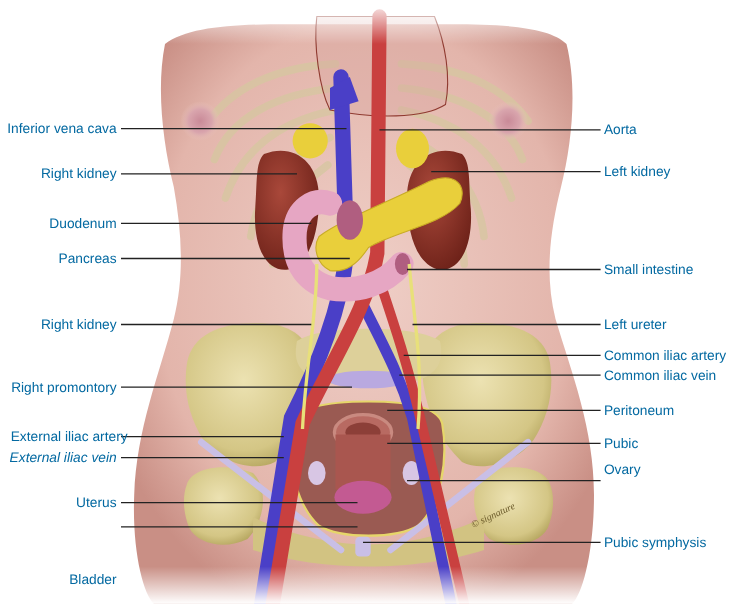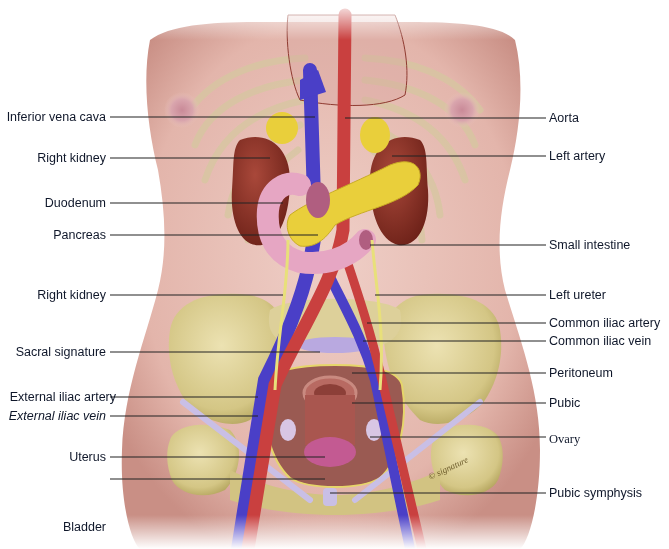--- a/index.html
+++ b/index.html
@@ -1,19 +1,19 @@
 <!DOCTYPE html>
 <html><head>
 <meta charset="utf-8">
 <style>
   html, body { margin: 0; padding: 0; background: #ffffff; }
   body { width: 669px; height: 549px; position: relative; overflow: hidden;
          font-family: "Liberation Sans", sans-serif; }
   #figure { position: absolute; left: 0; top: 0; width: 669px; height: 549px; }
-  .label { position: absolute; font-size: 12.5px; color: #0f172a; white-space: nowrap;
+  .label { position: absolute; font-size: 12.5px; color: #0369a1; white-space: nowrap;
            line-height: 14px; }
   .label.left { text-align: right; }
   .label.right { text-align: left; }
 </style>
 </head>
 <body>
 
 <svg id="figure" viewBox="0 0 669 549" xmlns="http://www.w3.org/2000/svg">
   <defs>
     <linearGradient id="fadeTop" x1="0" y1="0" x2="0" y2="1">
@@ -158,30 +158,30 @@
       <line x1="330" x2="546" y1="493" y2="493"></line>
     </g>
 </svg>
 
 <div id="labels-left">
     <div class="label left" style="right: 563px; top: 110px;">Inferior vena cava</div>
     <div class="label left" style="right: 563px; top: 151px;">Right kidney</div>
     <div class="label left" style="right: 563px; top: 196px;">Duodenum</div>
     <div class="label left" style="right: 563px; top: 228px;">Pancreas</div>
     <div class="label left" style="right: 563px; top: 288px;">Right kidney</div>
-    <div class="label left" style="right: 563px; top: 345px;">Sacral signature</div>
+    <div class="label left" style="right: 563px; top: 345px;">Right promontory</div>
     <div class="label left" style="right: 553px; top: 390px; padding-left: 11px;">External iliac artery</div>
     <div class="label left" style="right: 563px; top: 409px; font-style: italic;">External iliac vein</div>
     <div class="label left" style="right: 563px; top: 450px;">Uterus</div>
     <div class="label left" style="right: 563px; top: 472px; margin-top: 48px;">Bladder</div>
   </div>
 <div id="labels-right">
     <div class="label right" style="left: 549px; top: 111px;">Aorta</div>
-    <div class="label right" style="left: 549px; top: 149px;">Left artery</div>
+    <div class="label right" style="left: 549px; top: 149px;">Left kidney</div>
     <div class="label right" style="left: 549px; top: 238px;">Small intestine</div>
     <div class="label right" style="left: 549px; top: 288px;">Left ureter</div>
     <div class="label right" style="left: 549px; top: 316px;">Common iliac artery</div>
     <div class="label right" style="left: 549px; top: 334px;">Common iliac vein</div>
     <div class="label right" style="left: 549px; top: 366px;">Peritoneum</div>
     <div class="label right" style="left: 549px; top: 396px;">Pubic</div>
-    <div class="label right" style="left: 549px; top: 432px; font-family: Liberation Serif, serif;">Ovary</div>
+    <div class="label right" style="left: 549px; top: 420px;">Ovary</div>
     <div class="label right" style="left: 549px; top: 486px;">Pubic symphysis</div>
   </div>
 
 </body></html>

